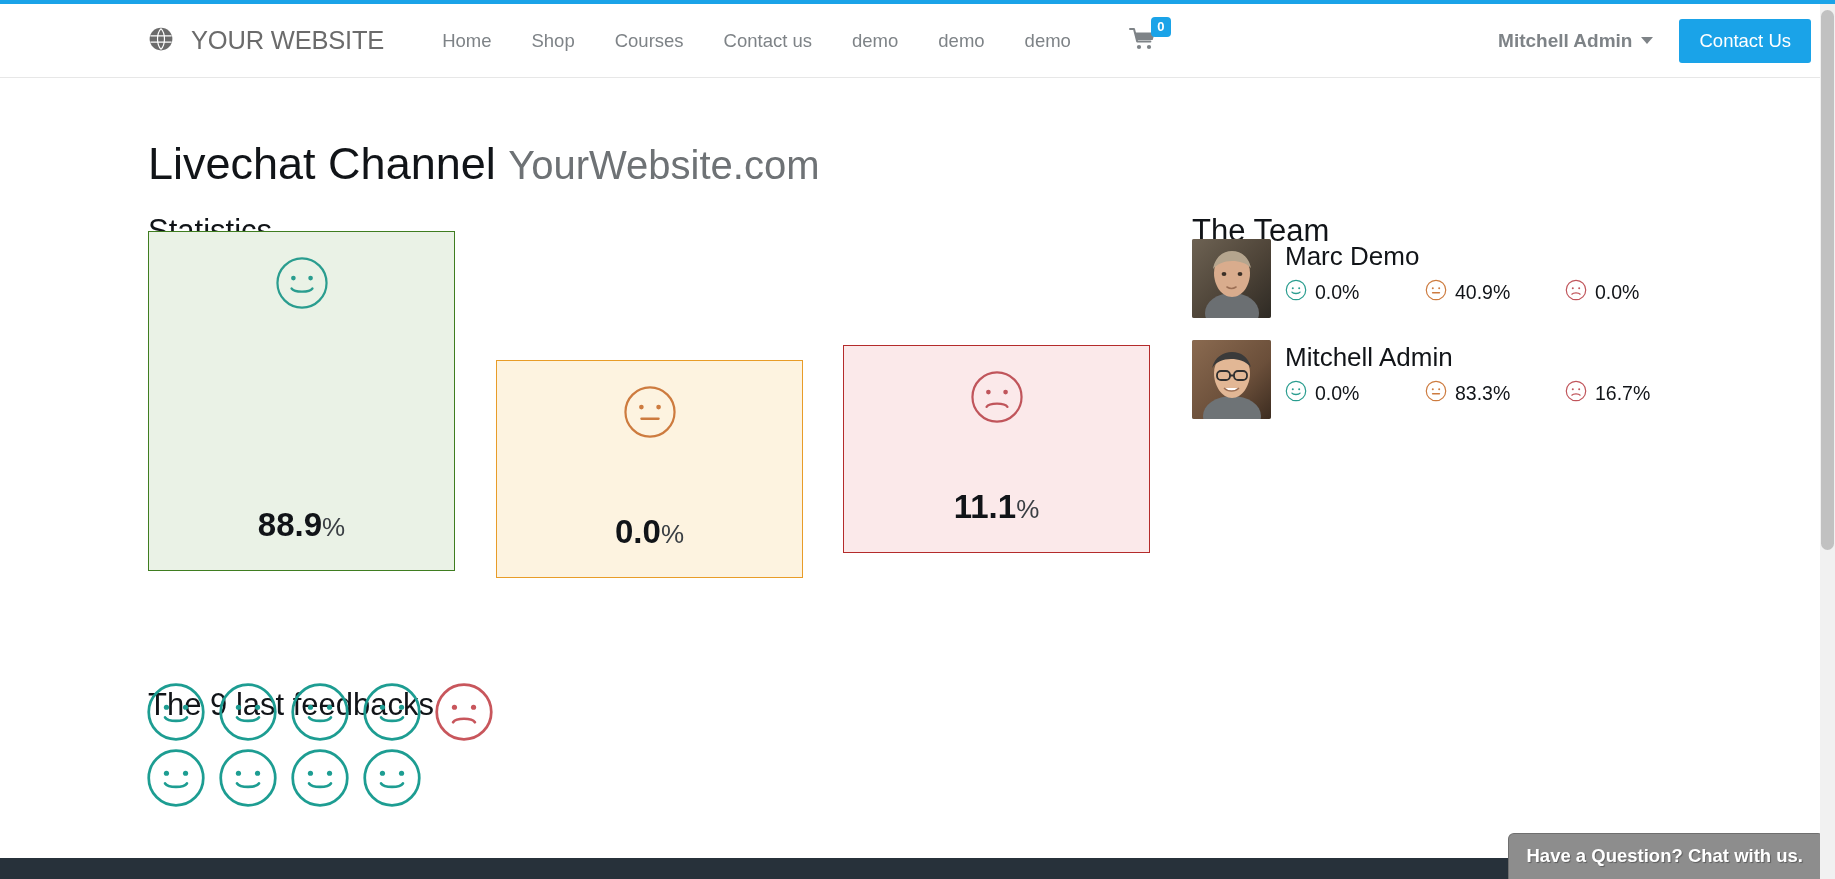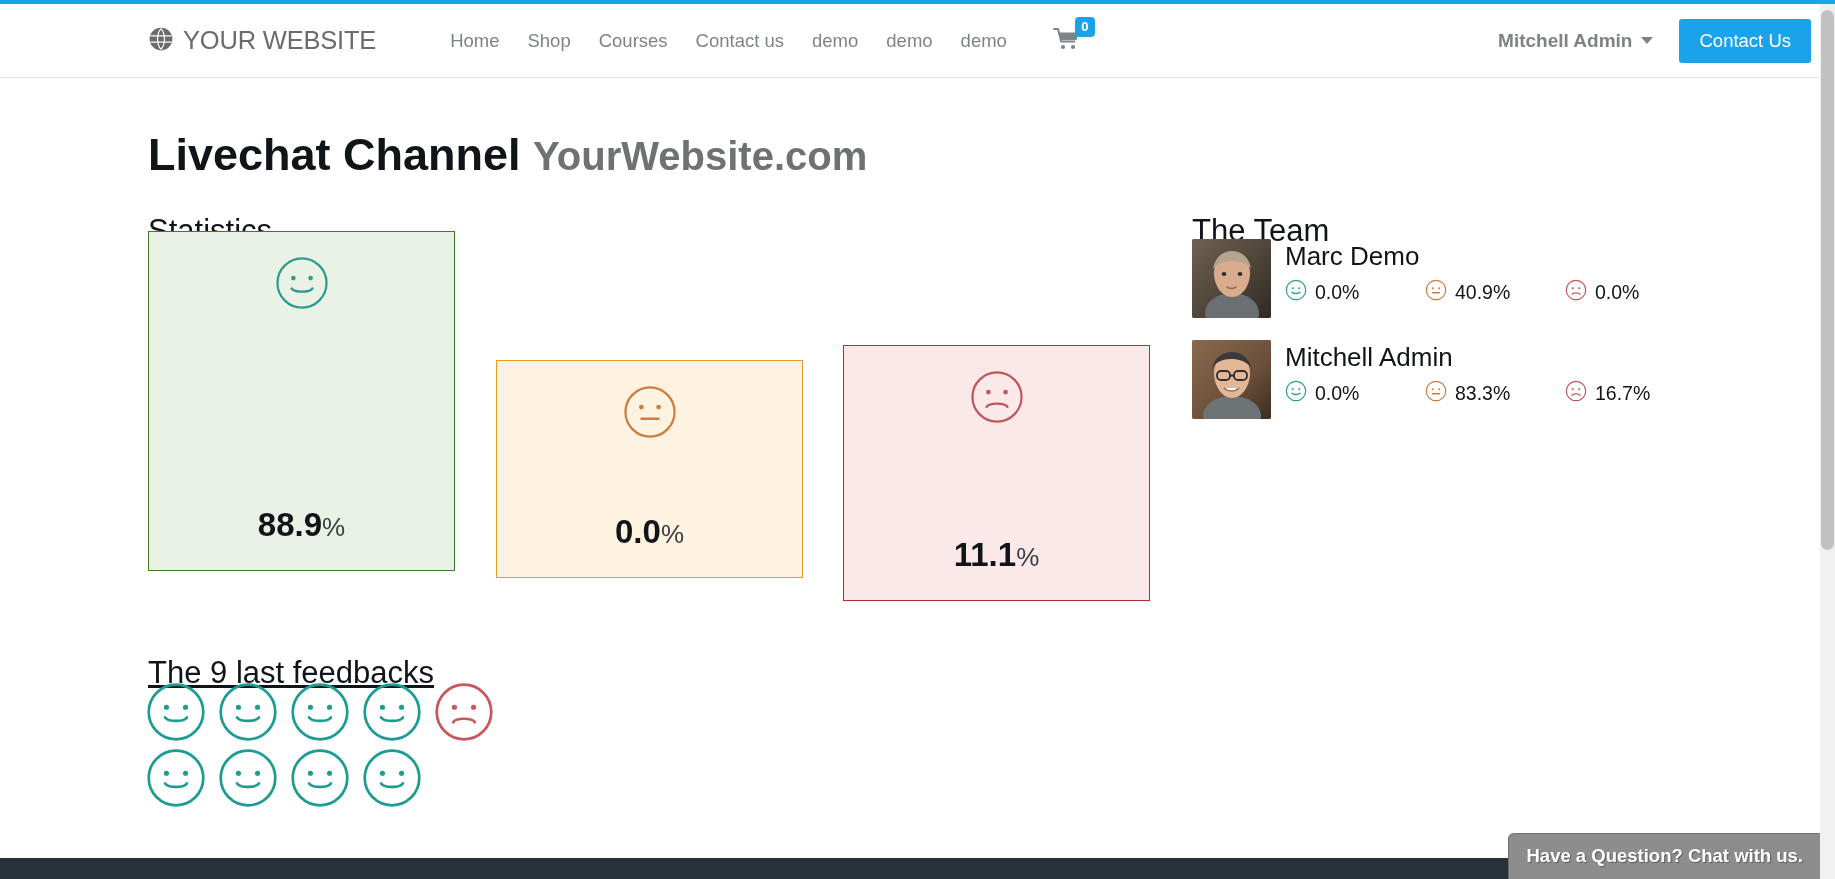--- a/index.html
+++ b/index.html
@@ -34,36 +34,36 @@
     background: #ffffff;
     border-bottom: 1px solid #e7e7e7;
     display: flex;
     align-items: center;
     padding-left: 148px;
     padding-right: 24px;
   }
   .brand {
     display: flex;
     align-items: center;
-    gap: 9px;
-    margin-right: 60px;
+    gap: 17px;
+    margin-right: 44px;
     flex: 0 0 auto;
     text-decoration: none;
   }
   .brand-logo { display: block; }
   .brand-text {
     font-size: 25.5px;
     color: #6b6b6b;
     letter-spacing: -0.2px;
     white-space: nowrap;
   }
   .nav {
     display: flex;
     align-items: center;
-    gap: 0;
+    gap: 12px;
     flex: 0 0 auto;
   }
   .nav-item {
     font-size: 18.5px;
     color: #7e8387;
     padding: 0 14px;
     white-space: nowrap;
     cursor: pointer;
     text-decoration: none;
   }
@@ -125,40 +125,40 @@
   
   .content {
     position: absolute;
     top: 79px; left: 0;
     width: 1835px;
     height: 779px;
     background: #ffffff;
   }
   .page-title {
     position: absolute;
-    left: 148px; top: 20px;
+    left: 148px; top: 29px;
     font-size: 45px;
     color: #111418;
-    font-weight: bold;
+    font-weight: normal;
     white-space: nowrap;
   }
   .page-title .sub {
     color: #6e7275;
     font-size: 40px;
   }
 
   .sec-title {
     font-size: 31px;
     color: #111418;
     font-weight: normal;
     white-space: nowrap;
   }
   #statistics-title { position: absolute; left: 148px; top: 108px; }
   #team-title      { position: absolute; left: 1192px; top: 108px; text-align: right; }
-  #feedback-title  { position: absolute; left: 148px; top: 550px; text-decoration: underline; }
+  #feedback-title  { position: absolute; left: 148px; top: 582px; }
 
   
   .stat-box {
     position: absolute;
     display: flex;
     flex-direction: column;
     align-items: center;
     justify-content: space-between;
     padding: 24px 0 26px 0;
   }
@@ -169,21 +169,21 @@
     border: 1px solid #3f7d20;
   }
   .stat-neutral {
     left: 496px; top: 281px;
     width: 307px; height: 218px;
     background: #fdf3e0;
     border: 1px solid #e89c28;
   }
   .stat-sad {
     left: 843px; top: 266px;
-    width: 307px; height: 256px;
+    width: 307px; height: 208px;
     background: #fbe9ea;
     border: 1px solid #b42b2b;
   }
   .stat-value {
     font-size: 33px;
     color: #111418;
     font-weight: bold;
     white-space: nowrap;
   }
   .stat-value .pct {

